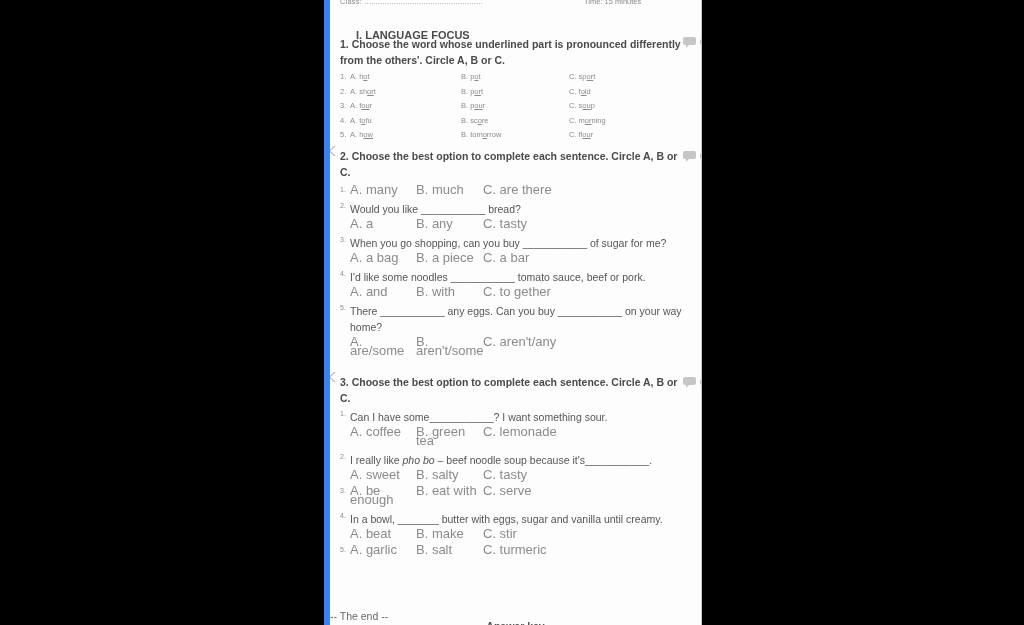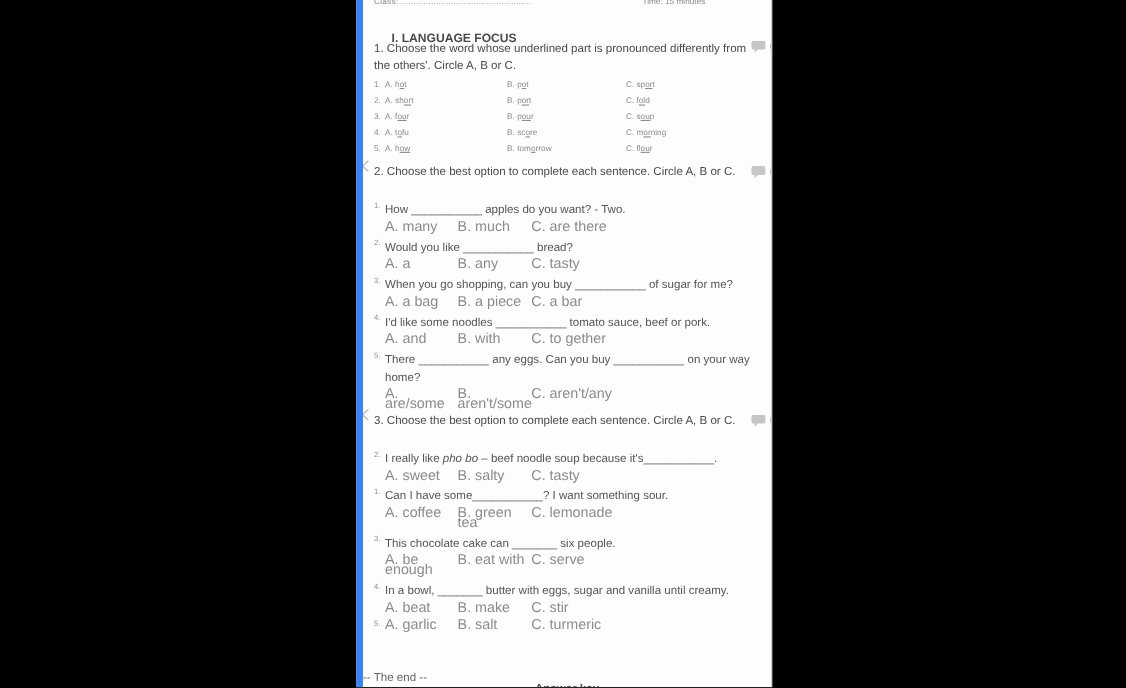--- a/index.html
+++ b/index.html
@@ -4,21 +4,21 @@
 <style>
   html,body{margin:0;padding:0;background:#000;}
   .stage{position:relative;width:1024px;height:625px;background:#000;overflow:hidden;
          font-family:"Liberation Sans", sans-serif;}
   .paper{position:absolute;left:324px;top:0;width:378px;height:625px;background:#fdfdfd;
          overflow:hidden;border-right:1px solid #c9c9c9;border-left:6px solid #3b82f6;box-sizing:border-box;}
   .topline{position:absolute;top:-3px;left:10px;right:4px;height:12px;font-size:7.5px;color:#8a8a8a;}
   .classline{position:absolute;left:0;top:0;letter-spacing:.2px;white-space:nowrap;}
   .timefield{position:absolute;left:244px;top:0;white-space:nowrap;}
   .lf{position:absolute;top:13px;left:10px;margin:16px;font-size:11px;font-weight:bold;color:#4a4a4a;}
-  .sect-title{margin:0;position:absolute;left:10px;width:344px;font-size:10.5px;font-weight:normal;
+  .sect-title{margin:0;position:absolute;left:10px;width:344px;font-size:10.5px;font-weight:bold;
               color:#4a4a4a;line-height:16px;}
   .s1t{top:36px}.s2t{top:148px}.s3t{top:374px}
   .s1rows{position:absolute;left:10px;top:72px;display:flex;flex-direction:column;gap:5.5px;
           font-size:7.5px;line-height:9px;color:#8b8b8b;}
   .s1row{display:grid;grid-template-columns:10px 111px 108px 1fr;}
   .qs{position:absolute;left:10px;width:356px;}
   #s2-qs{top:183px}
   #s3-qs{top:409px}
   .question{position:relative;padding-left:10px;margin-bottom:7px;}
   .qnum{position:absolute;left:0;top:1px;font-size:7px;color:#8b8b8b;}
@@ -80,21 +80,20 @@
           <span>A. h<span class="u">ow</span></span>
           <span>B. tom<span class="u">o</span>rrow</span>
           <span>C. fl<span class="u">ou</span>r</span>
         </div>
       </div>
 
     <h2 class="sect-title s2t">2. Choose the best option to complete each sentence. Circle A, B or C.</h2>
     <div id="s2-qs" class="qs">
         <div class="question">
           <span class="qnum">1.</span>
-          <div class="sentence"><span>How ___________ apples do you want? - Two.</span></div>
           <div class="opts">
             <span>A. many</span>
             <span>B. much</span>
             <span>C. are there</span>
           </div>
         </div>
         <div class="question">
           <span class="qnum">2.</span>
           <div class="sentence"><span>Would you like ___________ bread?</span></div>
           <div class="opts">
@@ -128,40 +127,39 @@
             <span>A. are/some</span>
             <span>B. aren't/some</span>
             <span>C. aren't/any</span>
           </div>
         </div>
       </div>
 
     <h2 class="sect-title s3t">3. Choose the best option to complete each sentence. Circle A, B or C.</h2>
     <div id="s3-qs" class="qs">
         <div class="question">
+          <span class="qnum">1.</span>
+          <div class="sentence"><span>Can I have some___________? I want something sour.</span></div>
+          <div class="opts">
+            <span>A. coffee</span>
+            <span>B. green tea</span>
+            <span>C. lemonade</span>
+          </div>
+        </div>
+        <div class="question">
           <span class="qnum">2.</span>
           <div class="sentence"><span>I really like </span><span class="it">pho bo</span><span> – beef noodle soup because it's___________.</span></div>
           <div class="opts">
             <span>A. sweet</span>
             <span>B. salty</span>
             <span>C. tasty</span>
           </div>
         </div>
         <div class="question">
-          <span class="qnum">1.</span>
-          <div class="sentence"><span>Can I have some___________? I want something sour.</span></div>
-          <div class="opts">
-            <span>A. coffee</span>
-            <span>B. green tea</span>
-            <span>C. lemonade</span>
-          </div>
-        </div>
-        <div class="question">
           <span class="qnum">3.</span>
-          <div class="sentence"><span>This chocolate cake can _______ six people.</span></div>
           <div class="opts">
             <span>A. be enough</span>
             <span>B. eat with</span>
             <span>C. serve</span>
           </div>
         </div>
         <div class="question">
           <span class="qnum">4.</span>
           <div class="sentence"><span>In a bowl, _______ butter with eggs, sugar and vanilla until creamy.</span></div>
           <div class="opts">

